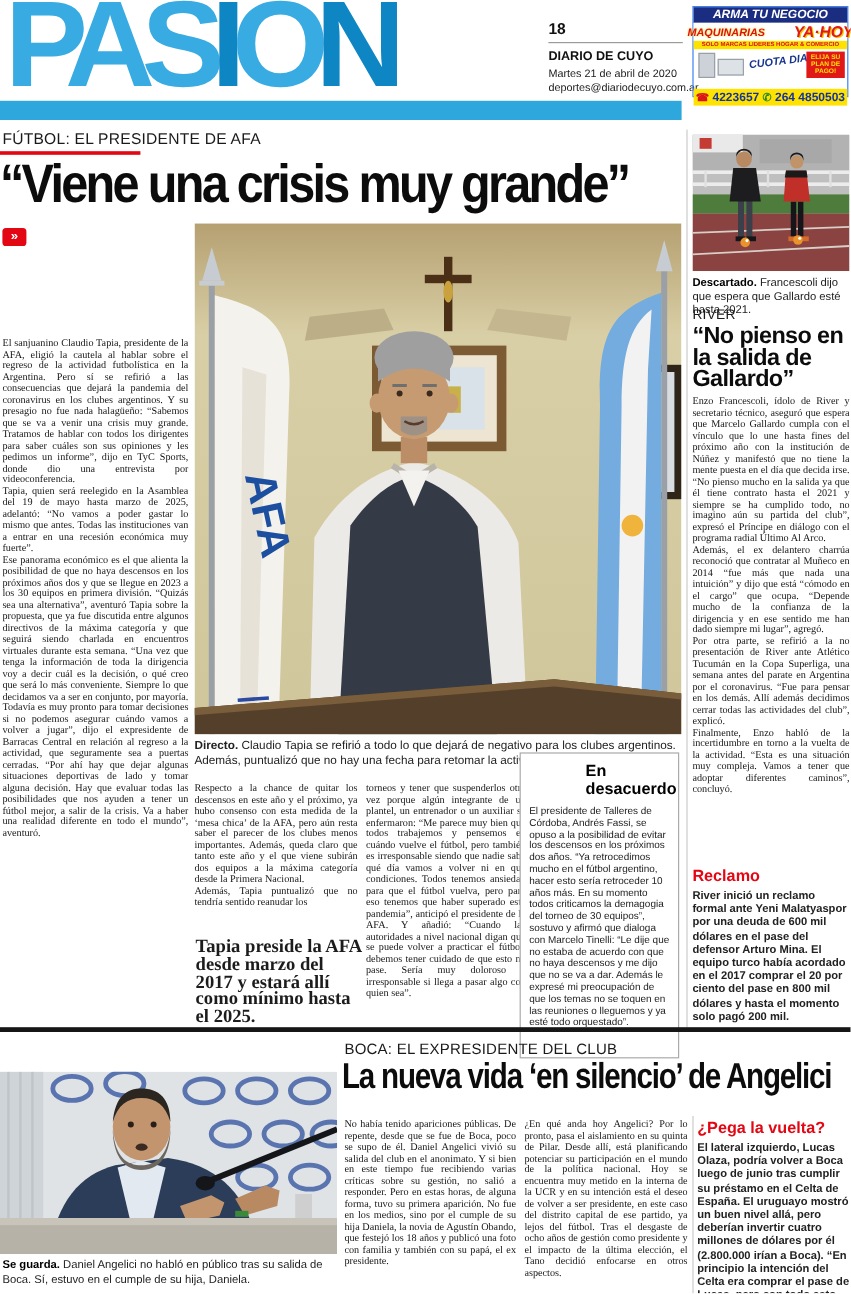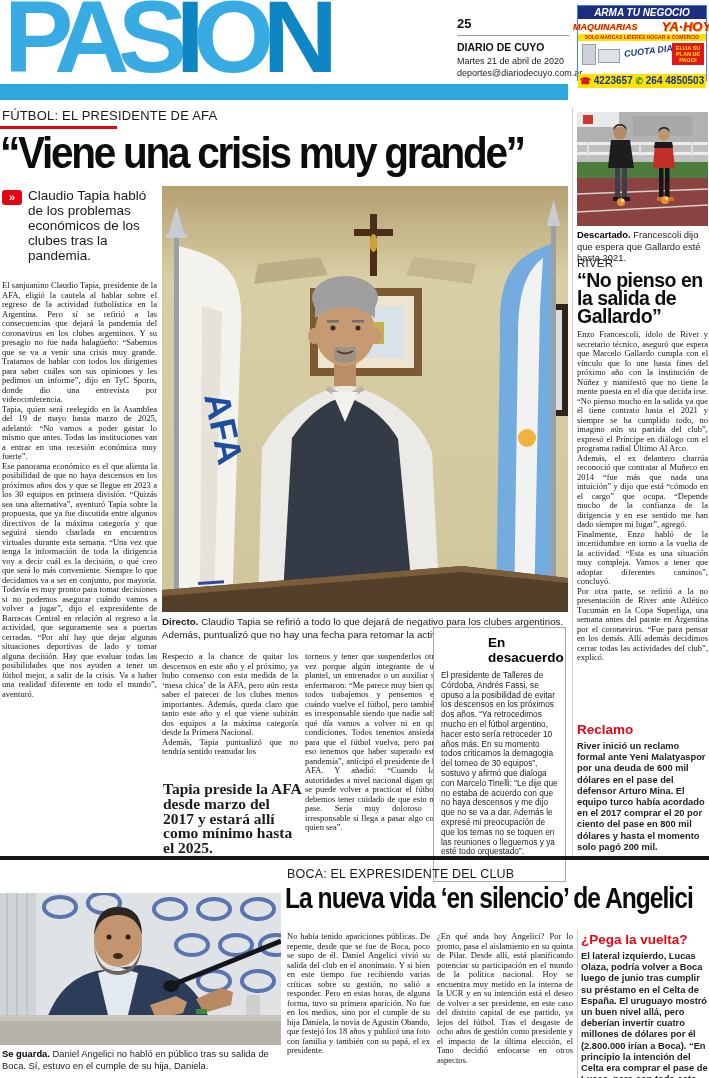--- a/index.html
+++ b/index.html
@@ -91,21 +91,21 @@
   svg{display:block;}
 </style>
 </head>
 <body>
 
 <div class="page">
 
   <div class="abs logo"><span class="lt-light">P</span><span class="lt-light">A</span><span class="lt-light">S</span><span class="lt-dark">I</span><span class="lt-light">O</span><span class="lt-dark">N</span></div>
   <div class="abs blue-bar"></div>
   <div class="abs issue">
-    <div class="issue-num">25</div>
+    <div class="issue-num">18</div>
     <hr class="issue-rule">
     <div class="issue-name">DIARIO DE CUYO</div>
     <div class="issue-date">Martes 21 de abril de 2020</div>
     <div class="issue-email">deportes@diariodecuyo.com.ar</div>
   </div>
 
   <div class="abs ad">
     <div class="ad-top">ARMA TU NEGOCIO</div>
     <div class="ad-brand">
       <span class="ad-maq">MAQUINARIAS</span>
@@ -124,21 +124,20 @@
       <span class="ph-ico2">✆</span>
       <span>264 4850503</span>
     </div>
   </div>
 
   <div class="abs kicker main-kicker">FÚTBOL: EL PRESIDENTE DE AFA</div>
   <div class="abs kicker-rule"></div>
   <h1 class="abs main-headline" style="margin:0"><span>“Viene una crisis muy  grande”</span></h1>
 
   <div class="abs lead-badge">»</div>
-  <div class="abs lead">Claudio Tapia habló de los problemas económicos de los clubes tras la pandemia.</div>
 
   <div class="abs col-left serif">
     <p>El sanjuanino Claudio Tapia, presidente de la AFA, eligió la cautela al hablar sobre el regreso de la actividad futbolística en la Argentina. Pero sí se refirió a las consecuencias que dejará la pandemia del coronavirus en los clubes argentinos. Y su presagio no fue nada halagüeño: “Sabemos que se va a venir una crisis muy grande. Tratamos de hablar con todos los dirigentes para saber cuáles son sus opiniones y les pedimos un informe”, dijo en TyC Sports, donde dio una entrevista por videoconferencia.</p>
     <p>Tapia, quien será reelegido en la Asamblea del 19 de mayo hasta marzo de 2025, adelantó: “No vamos a poder gastar lo mismo que antes. Todas las instituciones van a entrar en una recesión económica muy fuerte”.</p>
     <p>Ese panorama económico es el que alienta la posibilidad de que no haya descensos en los próximos años dos y que se llegue en 2023 a los 30 equipos en primera división. “Quizás sea una alternativa”, aventuró Tapia sobre la propuesta, que ya fue discutida entre algunos directivos de la máxima categoría y que seguirá siendo charlada en encuentros virtuales durante esta semana. “Una vez que tenga la información de toda la dirigencia voy a decir cuál es la decisión, o qué creo que será lo más conveniente. Siempre lo que decidamos va a ser en conjunto, por mayoría. Todavía es muy pronto para tomar decisiones si no podemos asegurar cuándo vamos a volver a jugar”, dijo el expresidente de Barracas Central en relación al regreso a la actividad, que seguramente sea a puertas cerradas. “Por ahí hay que dejar algunas situaciones deportivas de lado y tomar alguna decisión. Hay que evaluar todas las posibilidades que nos ayuden a tener un fútbol mejor, a salir de la crisis. Va a haber una realidad diferente en todo el mundo”, aventuró.</p>
   </div>
 
   <figure class="abs photo-main" style="margin:0">
     <svg viewBox="0 0 406 426" width="406" height="426">
       <defs>
@@ -255,22 +254,22 @@
       <circle cx="45.5" cy="88.5" r="1.3" fill="#fff"></circle>
       <circle cx="89.5" cy="86.5" r="1.3" fill="#fff"></circle>
     </svg>
   </figure>
   <p class="abs cap caption-river"><b>Descartado.</b> <span>Francescoli dijo que espera que Gallardo esté hasta 2021.</span></p>
   <div class="abs kicker river-kicker">RIVER</div>
   <h2 class="abs river-headline" style="margin:0">“No pienso en la salida de Gallardo”</h2>
   <div class="abs river-body serif">
     <p>Enzo Francescoli, ídolo de River y secretario técnico, aseguró que espera que Marcelo Gallardo cumpla con el vínculo que lo une hasta fines del próximo año con la institución de Núñez y manifestó que no tiene la mente puesta en el día que decida irse. “No pienso mucho en la salida ya que él tiene contrato hasta el 2021 y siempre se ha cumplido todo, no imagino aún su partida del club”, expresó el Príncipe en diálogo con el programa radial Último Al Arco.</p>
     <p>Además, el ex delantero charrúa reconoció que contratar al Muñeco en 2014 “fue más que nada una intuición” y dijo que está “cómodo en el cargo” que ocupa. “Depende mucho de la confianza de la dirigencia y en ese sentido me han dado siempre mi lugar”, agregó.</p>
+    <p>Por otra parte, se refirió a la no presentación de River ante Atlético Tucumán en la Copa Superliga, una semana antes del parate en Argentina por el coronavirus. “Fue para pensar en los demás. Allí además decidimos cerrar todas las actividades del club”, explicó.</p>
     <p>Finalmente, Enzo habló de la incertidumbre en torno a la vuelta de la actividad. “Esta es una situación muy compleja. Vamos a tener que adoptar diferentes caminos”, concluyó.</p>
-    <p>Por otra parte, se refirió a la no presentación de River ante Atlético Tucumán en la Copa Superliga, una semana antes del parate en Argentina por el coronavirus. “Fue para pensar en los demás. Allí además decidimos cerrar todas las actividades del club”, explicó.</p>
   </div>
   <div class="abs redtitle reclamo-title">Reclamo</div>
   <p class="abs boldsans reclamo-body">River inició un reclamo formal ante Yeni Malatyaspor por una deuda de 600 mil dólares en el pase del defensor Arturo Mina. El equipo turco había acordado en el 2017 comprar el 20 por ciento del pase en 800 mil dólares y hasta el momento solo pagó 200 mil.</p>
 
   <div class="abs rule-bottom"></div>
 
   <div class="abs kicker boca-kicker">BOCA: EL EXPRESIDENTE DEL CLUB</div>
   <h2 class="abs boca-headline" style="margin:0"><span>La nueva vida ‘en silencio’ de Angelici</span></h2>
 
   <figure class="abs boca-photo" style="margin:0">

